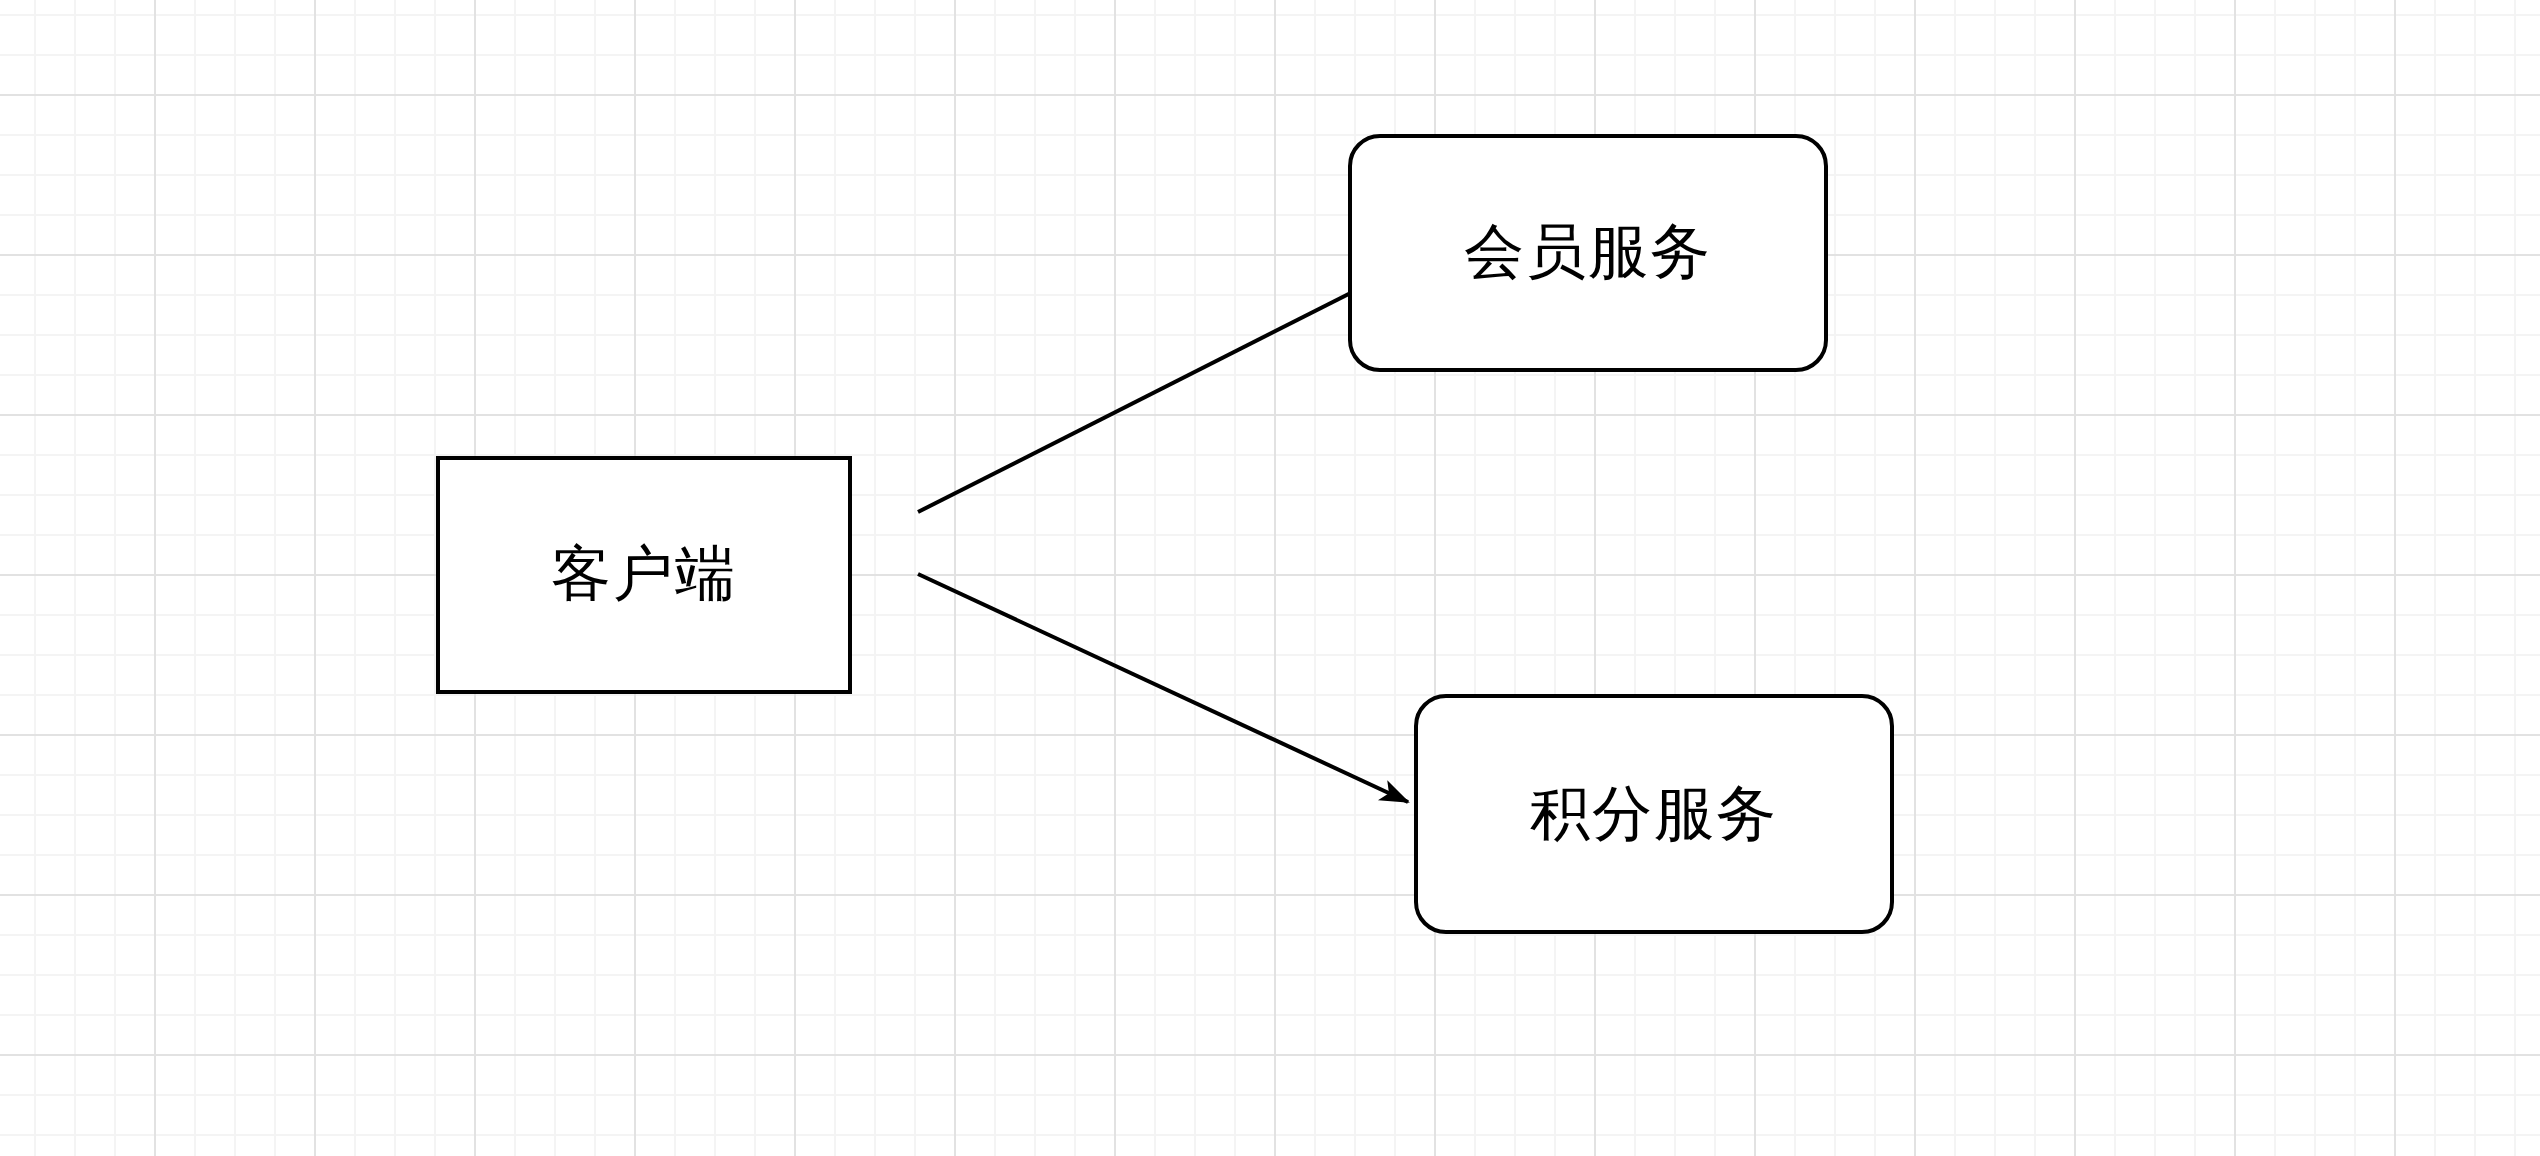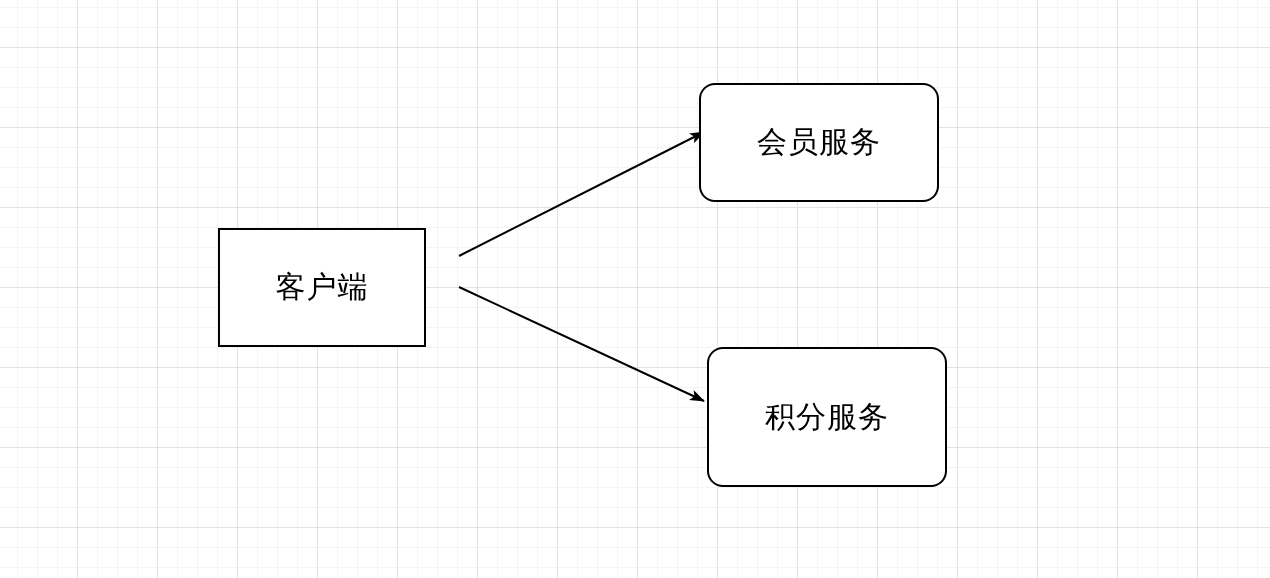--- a/index.html
+++ b/index.html
@@ -47,29 +47,28 @@
     left: 218px;
     top: 228px;
     width: 208px;
     height: 119px;
   }
   .node.rounded {
     border-radius: 16px;
     width: 240px;
   }
   .node.member {
-    left: 699px;
+    left: 674px;
     top: 67px;
     height: 119px;
-    margin-top: 16px;
   }
   .node.points {
     left: 707px;
     top: 347px;
-    height: 140px;
+    height: 120px;
   }
   .edge-line {
     stroke: #000000;
     stroke-width: 2;
     fill: none;
   }
 </style>
 </head>
 <body>
 

